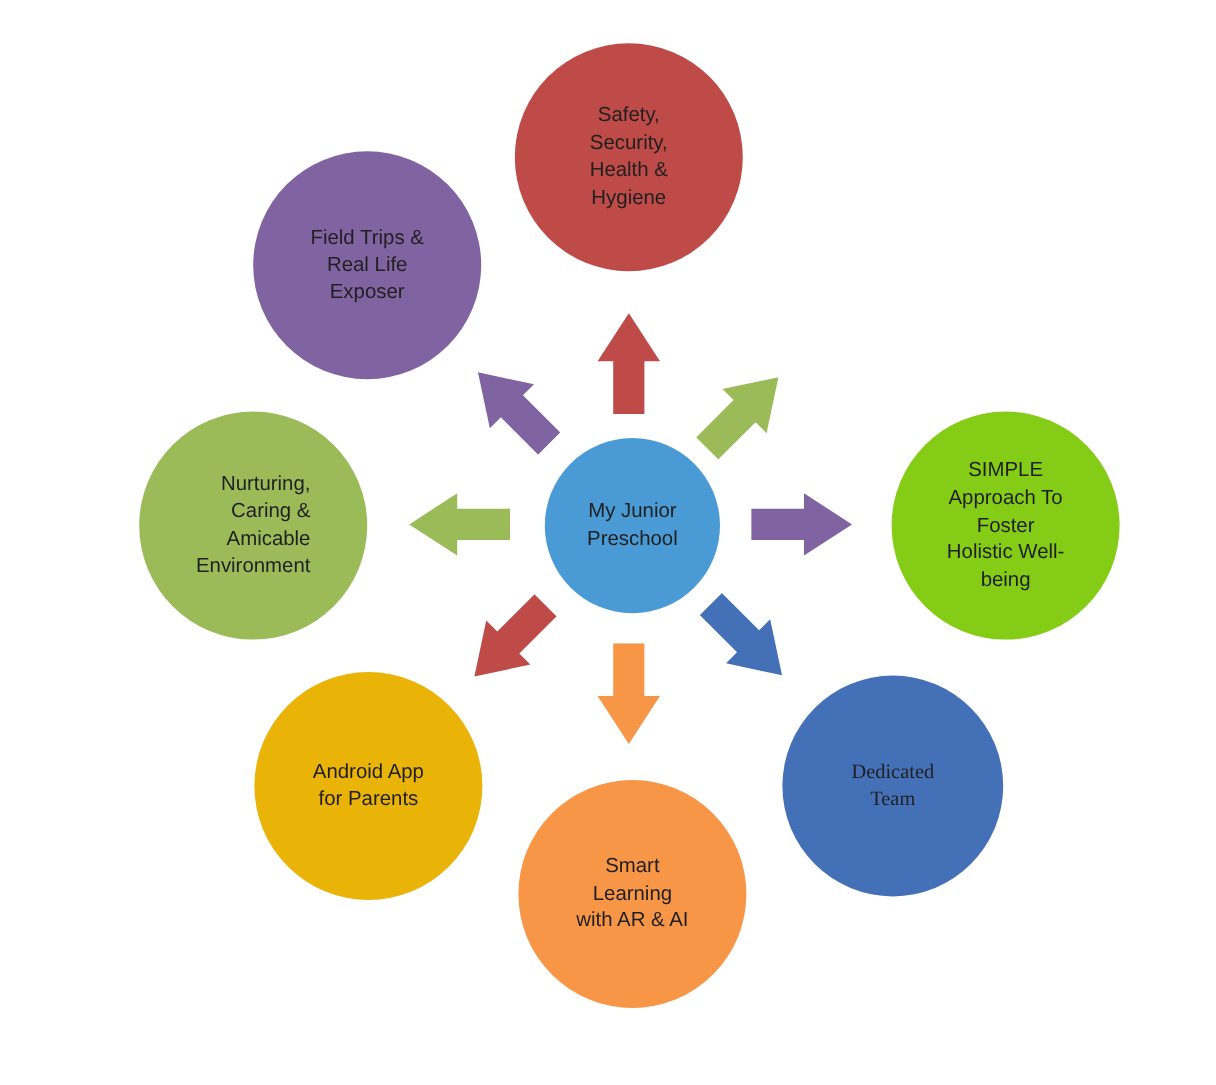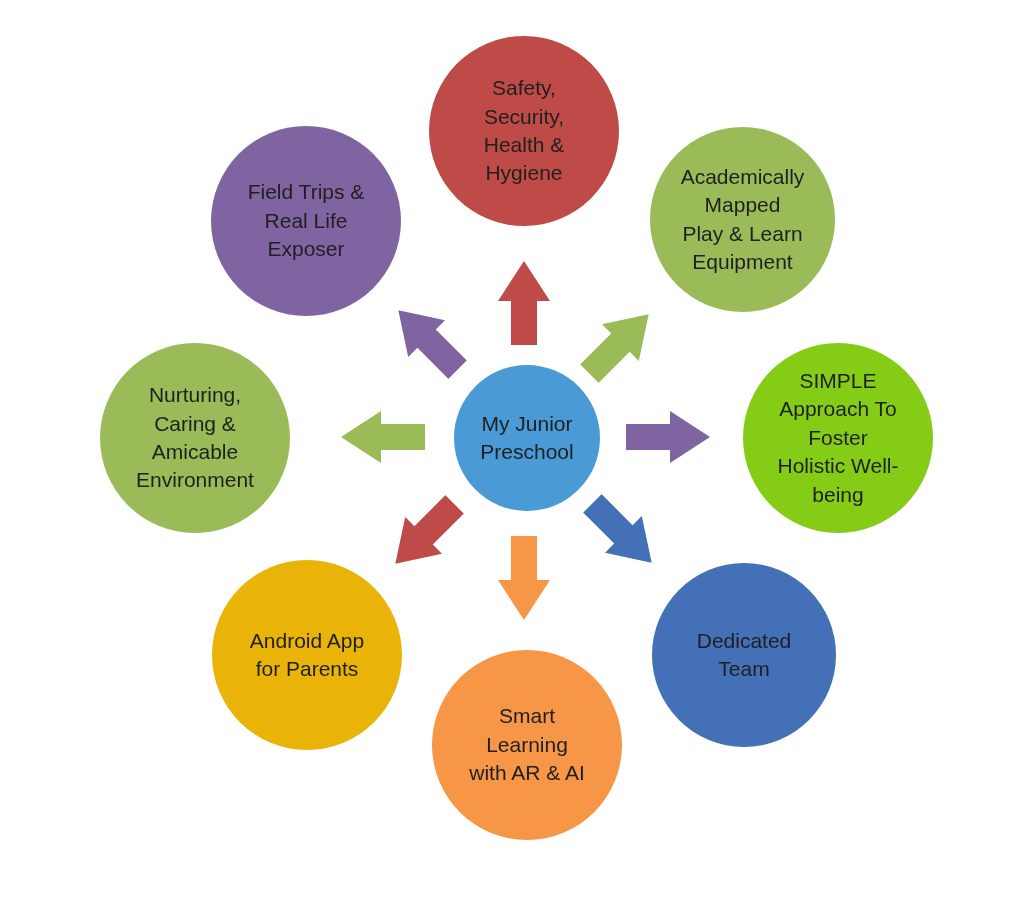--- a/index.html
+++ b/index.html
@@ -17,35 +17,35 @@
   .node {
     position: absolute;
     border-radius: 50%;
     display: flex;
     align-items: center;
     justify-content: center;
     text-align: center;
   }
   .node-label {
     white-space: pre-line;
-    font-size: 21px;
+    font-size: 17px;
     line-height: 1.35;
     display: block;
     padding: 4px;
   }
 
   
   .n-center    { left: 454px; top: 365px; width: 146px; height: 146px; }
   .n-safety    { left: 429px; top:  36px; width: 190px; height: 190px; }
   .n-academic  { left: 650px; top: 127px; width: 185px; height: 185px; }
   .n-simple    { left: 743px; top: 343px; width: 190px; height: 190px; }
   .n-dedicated { left: 652px; top: 563px; width: 184px; height: 184px; }
   .n-smart     { left: 432px; top: 650px; width: 190px; height: 190px; }
   .n-android   { left: 212px; top: 560px; width: 190px; height: 190px; }
-  .n-nurturing { left: 100px; top: 343px; width: 190px; height: 190px; }
+  .n-nurturing { left: 116px; top: 343px; width: 190px; height: 190px; text-align: right; }
   .n-fieldtrip { left: 211px; top: 126px; width: 190px; height: 190px; }
 
   
   .arrow { position: absolute; width: 84px; height: 56px; }
   .arrow svg { display: block; width: 84px; height: 56px; }
   .a-up        { left: 482px; top: 275px; transform: rotate(-90deg); }
   .a-upright   { left: 577px; top: 316px; transform: rotate(-45deg); }
   .a-right     { left: 626px; top: 409px; }
   .a-downright { left: 580px; top: 505px; transform: rotate(45deg); }
   .a-down      { left: 482px; top: 550px; transform: rotate(90deg); }
@@ -99,36 +99,30 @@
       </svg>
   </div>
 
   <div class="node n-safety" style="background: rgb(190, 75, 72);">
     <span class="node-label">Safety,
 Security,
 Health &amp;
 Hygiene</span>
   </div>
 
-  <div class="node n-academic" style="background: rgb(155, 187, 89);">
-    <span class="node-label">Academically
-Mapped
-Play &amp; Learn
-Equipment</span>
-  </div>
 
   <div class="node n-simple" style="background: #84cc16;">
     <span class="node-label">SIMPLE
 Approach To
 Foster
 Holistic Well-
 being</span>
   </div>
 
-  <div class="node n-dedicated" style="background: rgb(68, 112, 183);">
+  <div class="node n-dedicated" style="background: rgb(68, 112, 183); font-family: Liberation Serif, serif;">
     <span class="node-label">Dedicated
 Team</span>
   </div>
 
   <div class="node n-smart" style="background: rgb(247, 150, 70);">
     <span class="node-label">Smart
 Learning
 with AR &amp; AI</span>
   </div>
 

